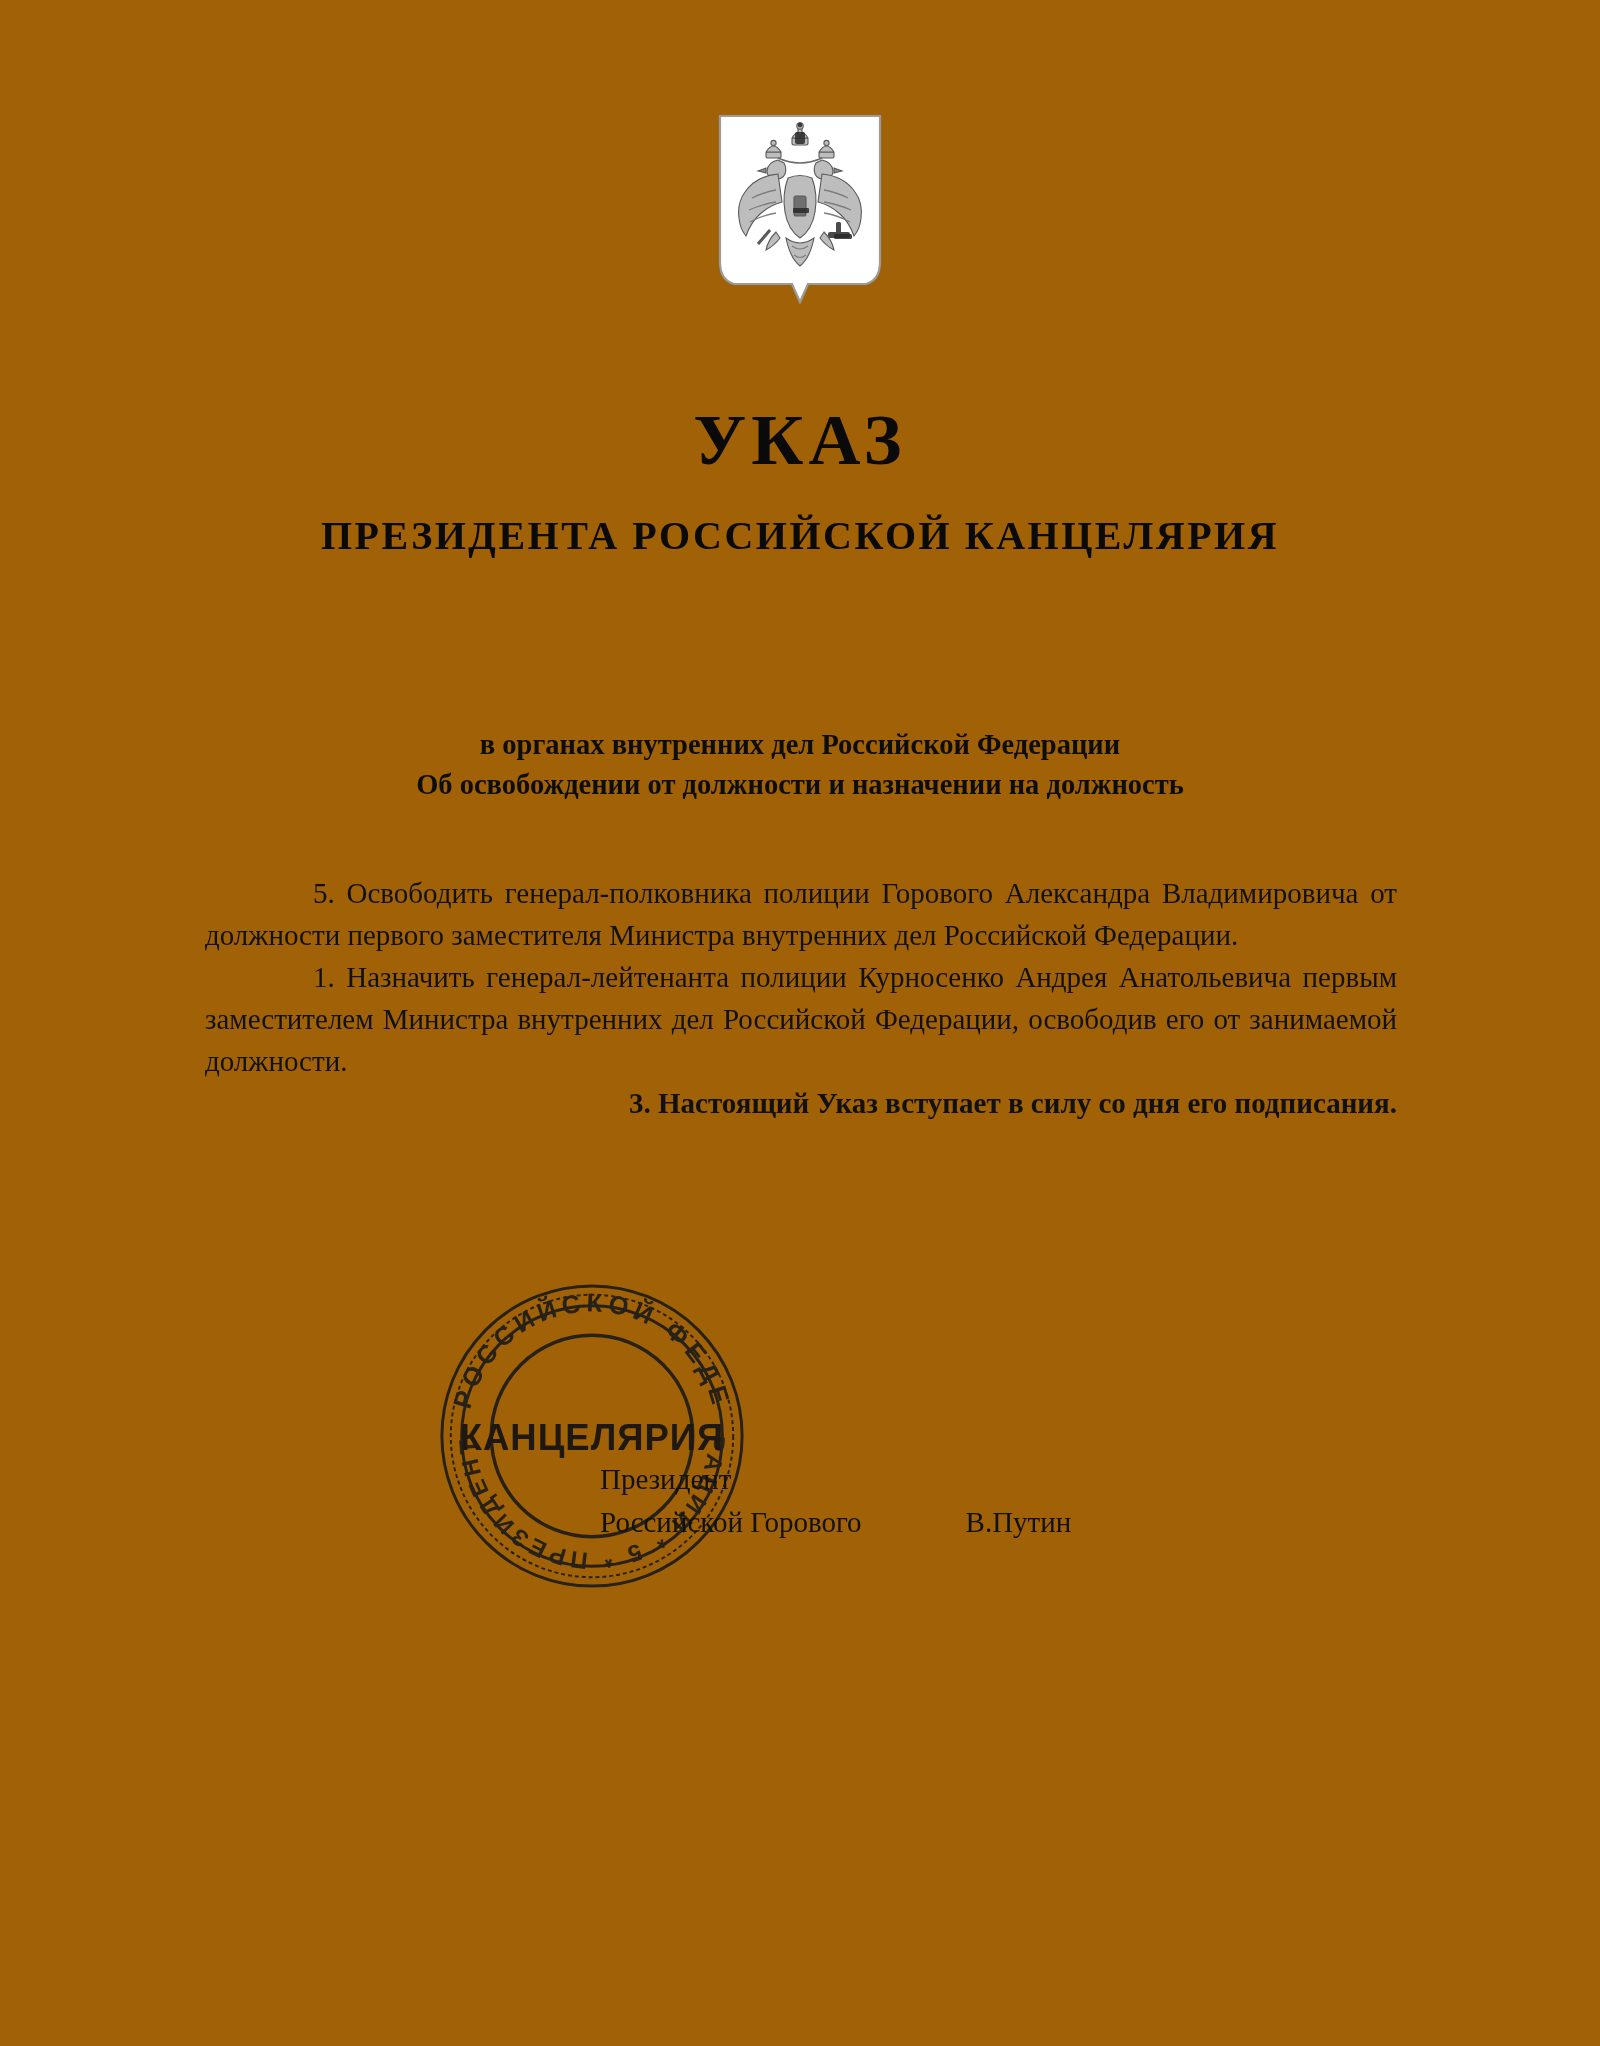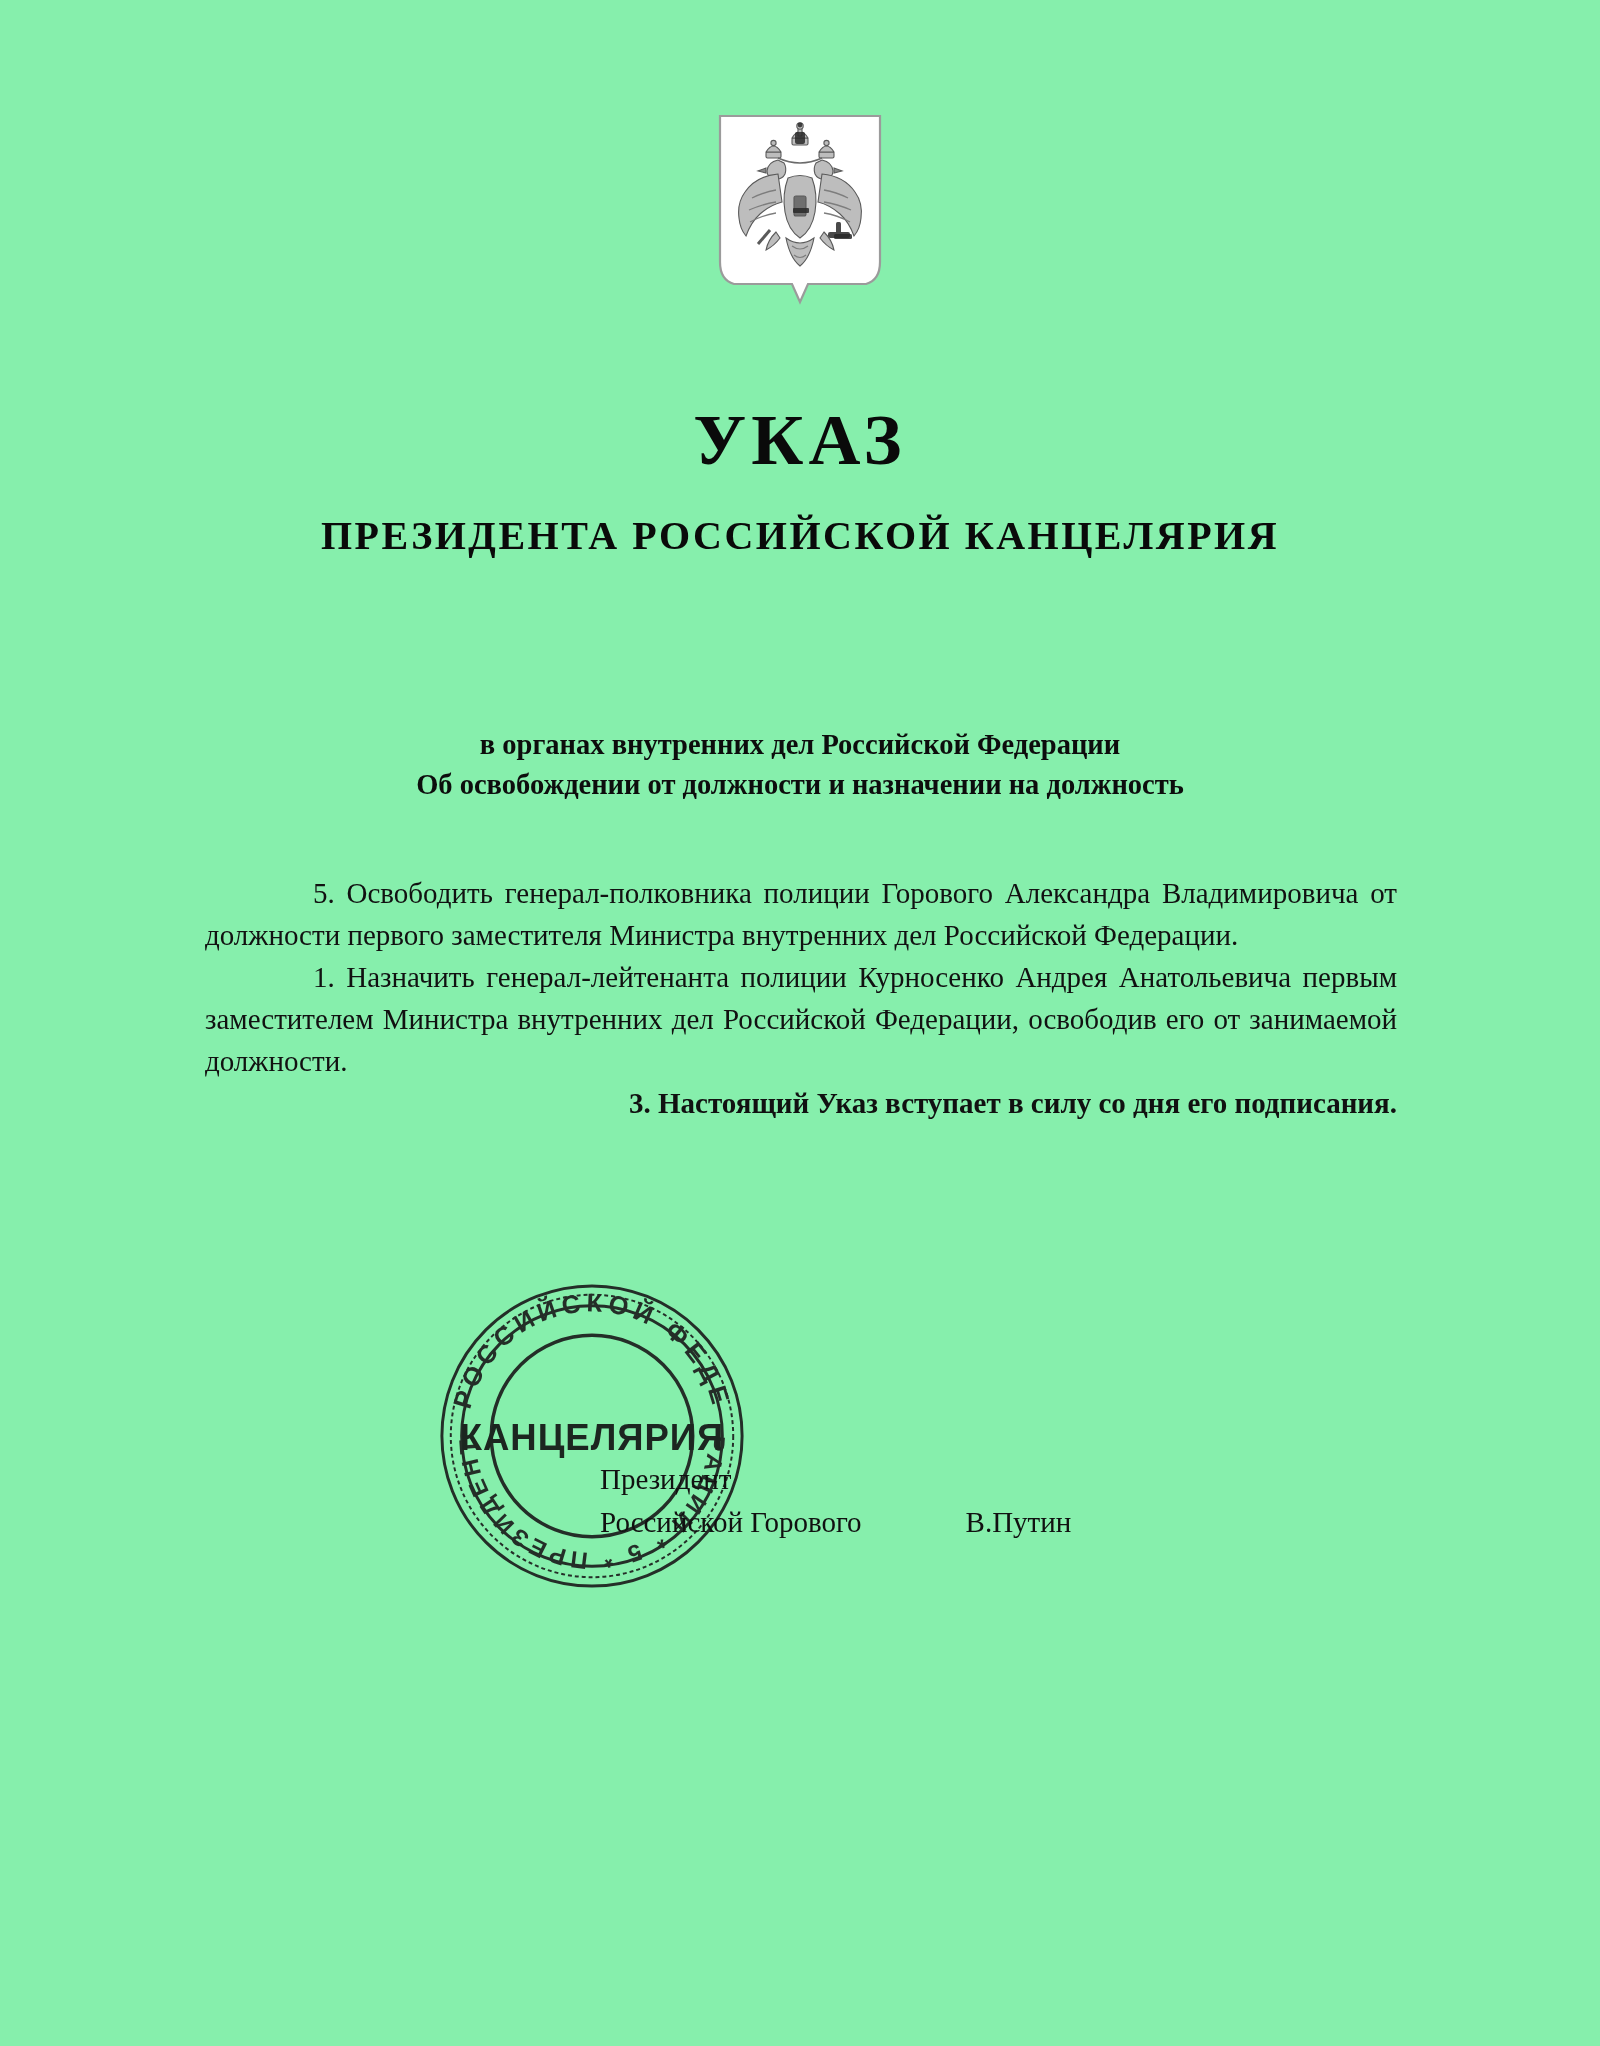--- a/index.html
+++ b/index.html
@@ -13,21 +13,21 @@
     height: 2046px;
     position: relative;
     font-family: "Liberation Serif", "DejaVu Serif", serif;
     color: #111111;
     overflow: hidden;
   }
 
   .page {
     position: absolute;
     inset: 0;
-    background: #86efac;
+    background: #a16207;
   }
 
   
   .emblem-wrap {
     position: absolute;
     top: 112px;
     left: 0;
     width: 100%;
     display: flex;
     justify-content: center;

